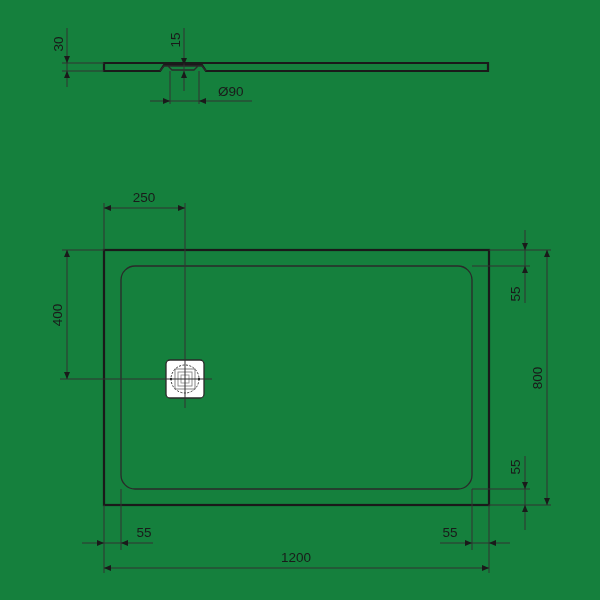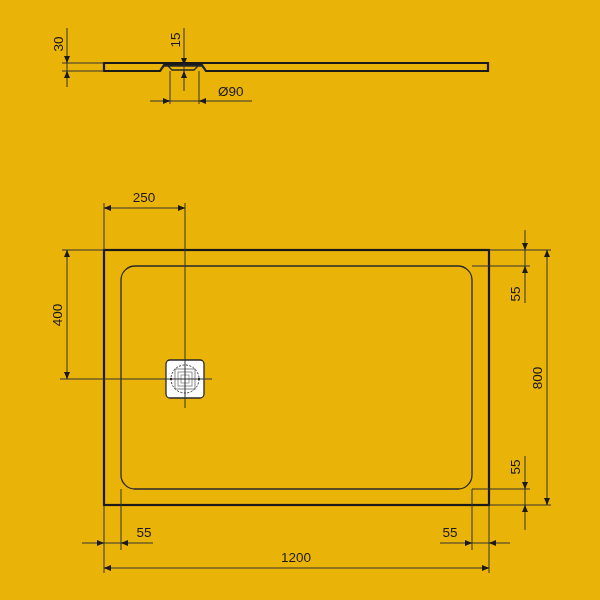--- a/index.html
+++ b/index.html
@@ -1,16 +1,16 @@
 <!DOCTYPE html>
 <html><head>
 <meta charset="utf-8">
 <style>
   html, body { margin: 0; padding: 0; background: #ffffff; }
-  #canvas { position: relative; width: 600px; height: 600px; background: #eab308; overflow: hidden; }
+  #canvas { position: relative; width: 600px; height: 600px; background: #15803d; overflow: hidden; }
   svg { position: absolute; left: 0; top: 0; }
   .thick { stroke: #1a1a1a; stroke-width: 2.2; fill: none; }
   .thin  { stroke: #333333; stroke-width: 1; fill: none; }
   .med   { stroke: #2a2a2a; stroke-width: 1.3; fill: none; }
   .arrow { fill: #1a1a1a; stroke: none; }
   .dimtext { font-family: "Liberation Sans", sans-serif; font-size: 13.5px; fill: #1a1a1a; }
 </style>
 </head>
 <body>
 

